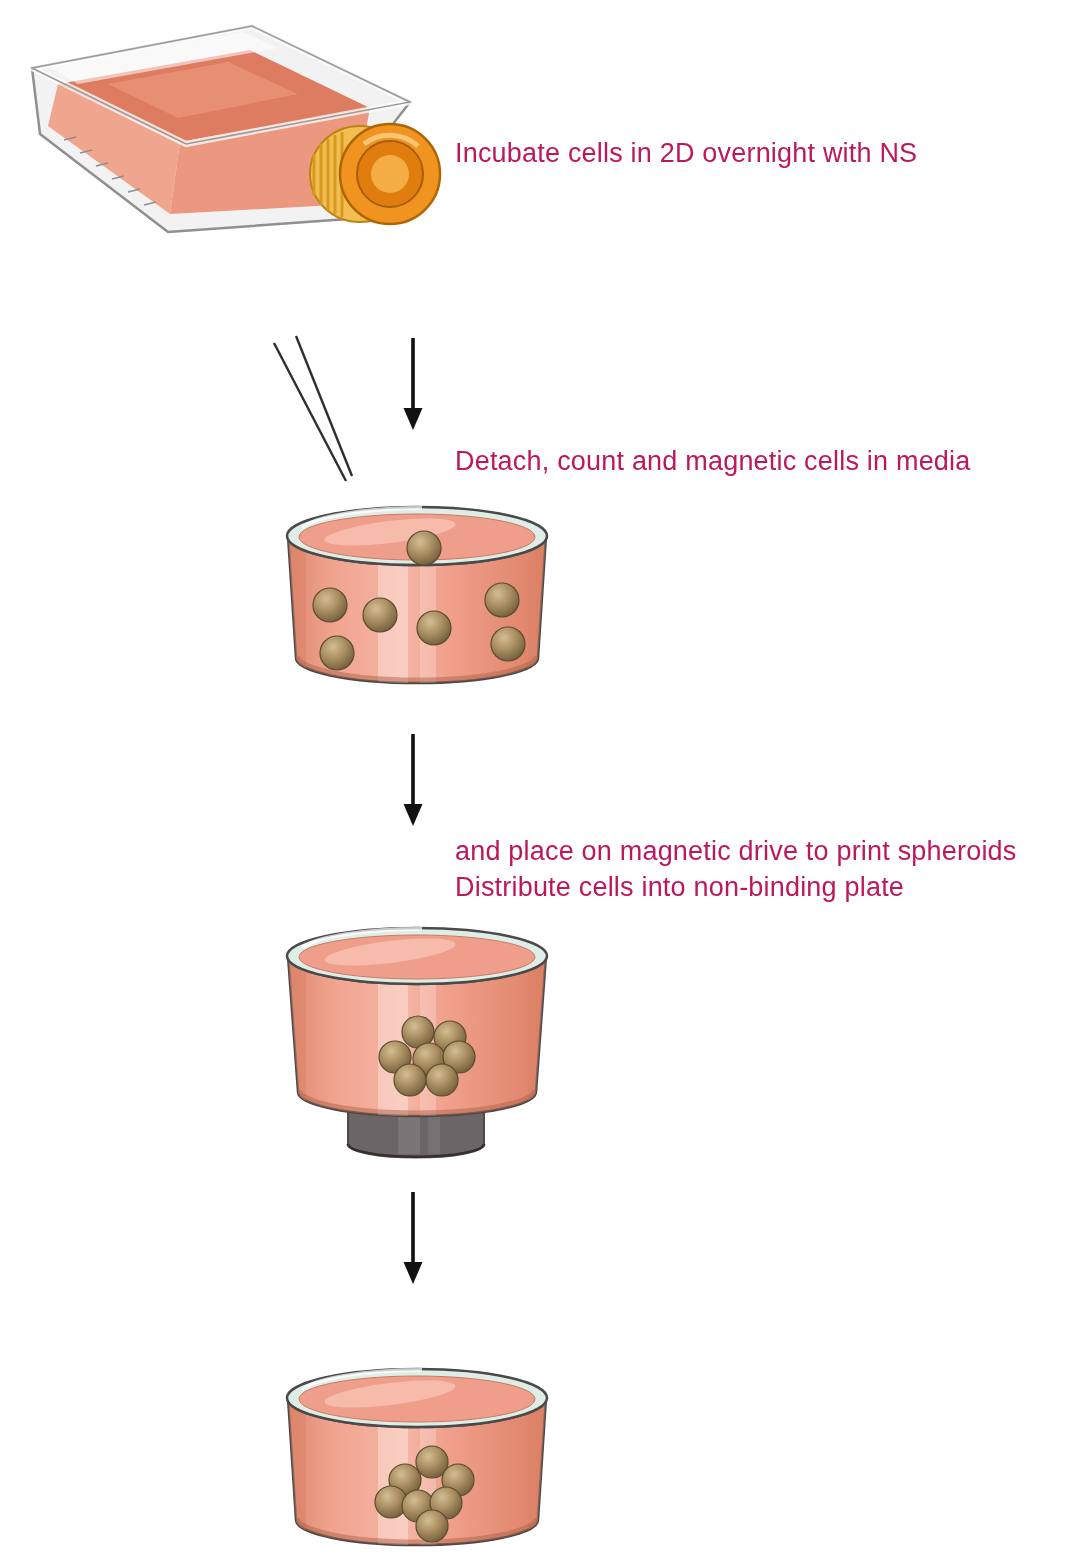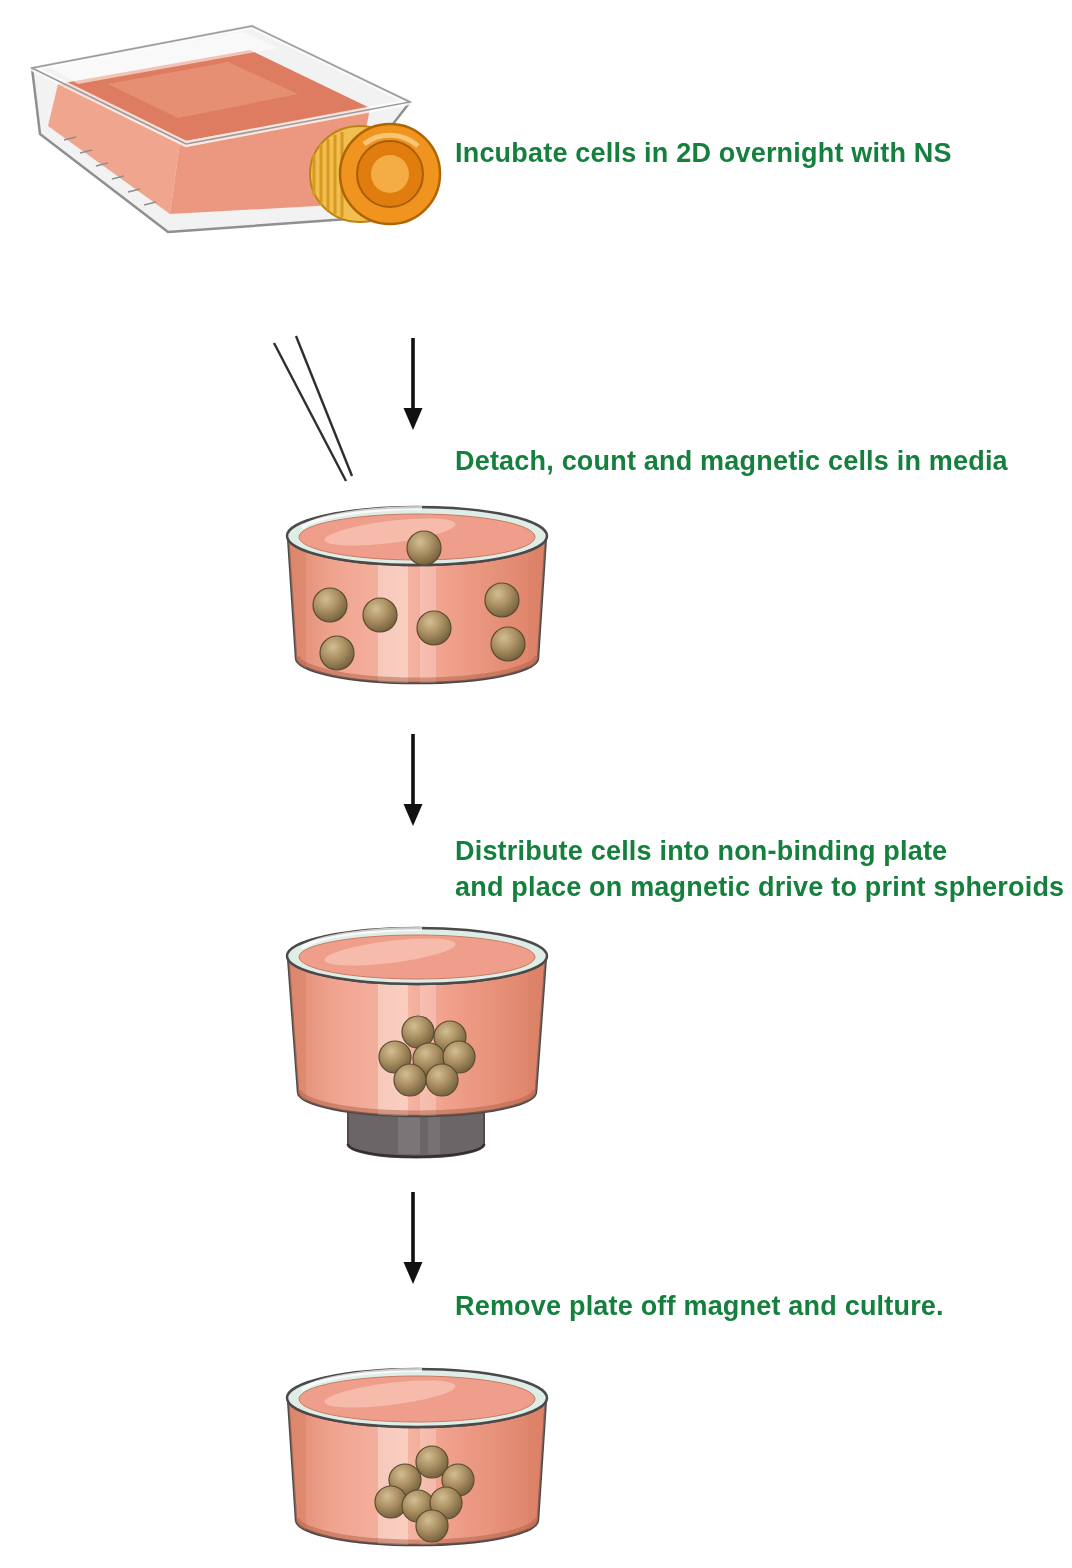--- a/index.html
+++ b/index.html
@@ -13,24 +13,23 @@
     width: 1072px;
     height: 1568px;
     background: #ffffff;
     overflow: hidden;
   }
   .illus { position: absolute; }
   .step-label {
     position: absolute;
     font-size: 27px;
     line-height: 1.33;
-    color: #15803d;
+    color: #be185d;
     letter-spacing: 0.2px;
     white-space: nowrap;
-    font-weight: bold;
   }
 </style>
 </head>
 <body>
 
 <div class="canvas">
 
   <svg width="0" height="0" style="position:absolute" aria-hidden="true">
     <defs>
       <radialGradient id="cellGrad" cx="38%" cy="32%" r="75%">
@@ -132,22 +131,22 @@
     <circle cx="152" cy="60" r="17" fill="url(#cellGrad)" stroke="#5C4B2F" stroke-width="1.2"></circle>
     <path d="M30,40 A124,26 0 0 1 150,20" fill="none" stroke="#FFFFFF" stroke-width="4" opacity="0.7"></path>
   </svg>
 
   <svg class="illus" style="left:400px; top:732px;" width="26" height="96" viewBox="0 0 26 96">
     <line x1="13" y1="2" x2="13" y2="74" stroke="#111111" stroke-width="3.6"></line>
     <path d="M13,94 L3.5,72 L22.5,72 Z" fill="#111111"></path>
   </svg>
 
   <div class="step-label" style="left:455px; top:834px;">
+    <span style="display:block">and place on magnetic drive to print spheroids</span>
     <span style="display:block">Distribute cells into non-binding plate</span>
-    <span style="display:block">and place on magnetic drive to print spheroids</span>
   </div>
 
   <svg class="illus" style="left:272px; top:912px;" width="290" height="262" viewBox="0 0 290 262">
     <defs>
       <clipPath id="dish2body">
         <path d="M16,44 L26,180 A119,24 0 0 0 264,180 L274,44 A129,28 0 0 1 16,44 Z"></path>
       </clipPath>
     </defs>
 
     <g>
@@ -177,21 +176,20 @@
     <ellipse cx="145" cy="45" rx="118" ry="22" fill="#EE9E8A" stroke="#C97A62" stroke-width="1"></ellipse>
     <ellipse cx="118" cy="40" rx="66" ry="11" fill="#F7C0AF" opacity="0.85" transform="rotate(-7 118 40)"></ellipse>
     <path d="M30,36 A124,25 0 0 1 150,17" fill="none" stroke="#FFFFFF" stroke-width="4" opacity="0.7"></path>
   </svg>
 
   <svg class="illus" style="left:400px; top:1190px;" width="26" height="96" viewBox="0 0 26 96">
     <line x1="13" y1="2" x2="13" y2="74" stroke="#111111" stroke-width="3.6"></line>
     <path d="M13,94 L3.5,72 L22.5,72 Z" fill="#111111"></path>
   </svg>
 
-  <div class="step-label" style="left:455px; top:1289px;">Remove plate off magnet and culture.</div>
 
   <svg class="illus" style="left:272px; top:1350px;" width="290" height="215" viewBox="0 0 290 215">
     <defs>
       <clipPath id="dish3body">
         <path d="M16,48 L24,170 A121,25 0 0 0 266,170 L274,48 A129,29 0 0 1 16,48 Z"></path>
       </clipPath>
     </defs>
     <path d="M16,48 L24,170 A121,25 0 0 0 266,170 L274,48 A129,29 0 0 1 16,48 Z" fill="url(#mediaWall)" stroke="#4A4A4A" stroke-width="2.5"></path>
     <g clip-path="url(#dish3body)">
       <rect x="10" y="40" width="24" height="175" fill="#D98166" opacity="0.5"></rect>

